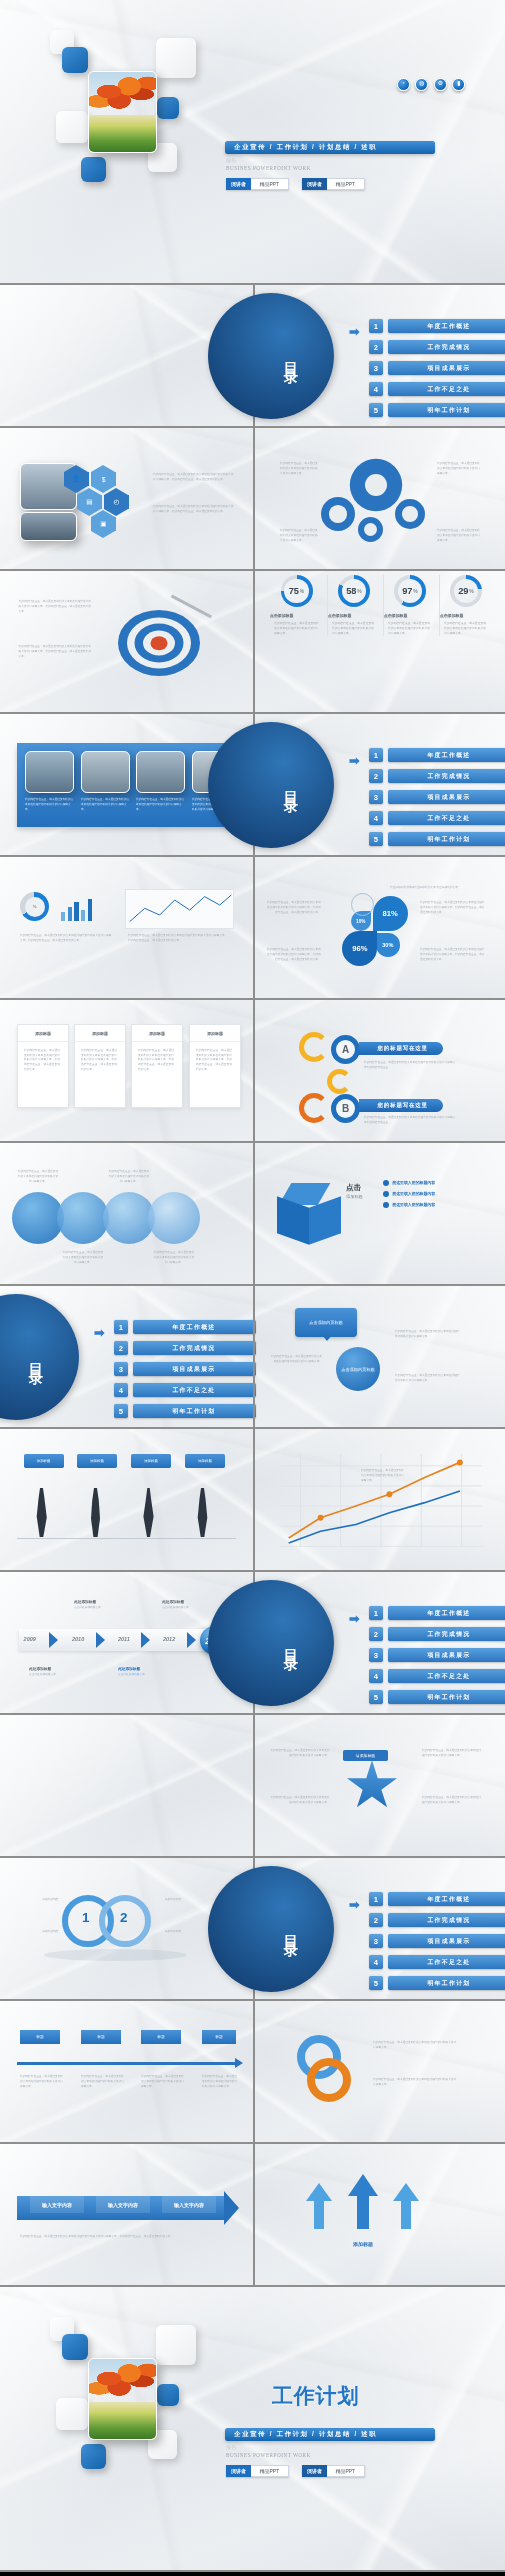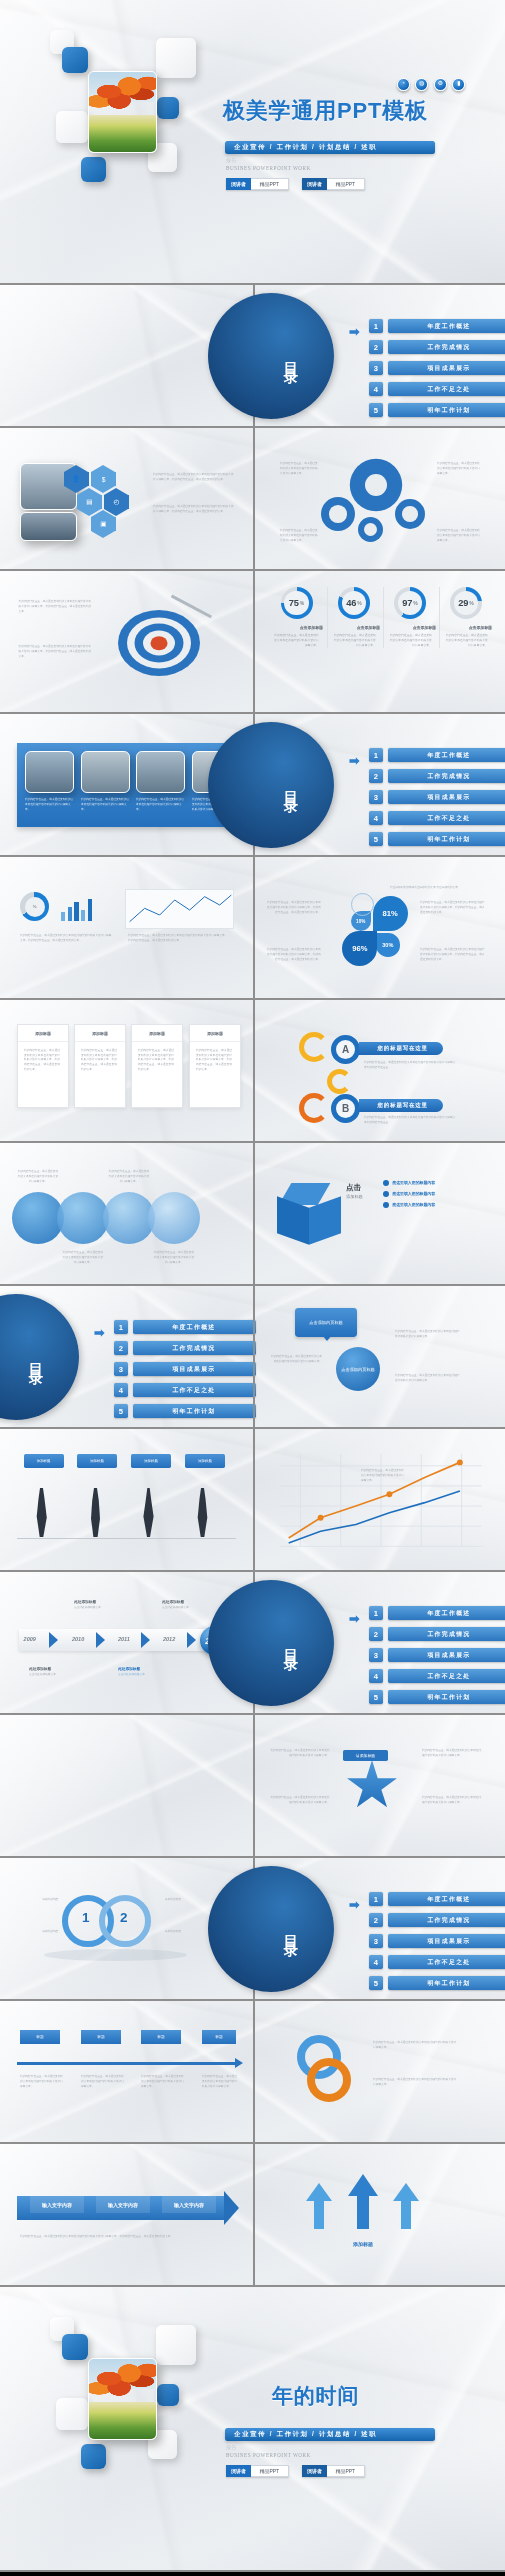--- a/index.html
+++ b/index.html
@@ -116,21 +116,21 @@
   .hex span{ position:absolute; inset:0; display:flex; align-items:center; justify-content:center; color:#fff; font-size:6.7px; z-index:3; }
 
   
   .gear { position:absolute; border-radius:50%; background:#2a74bf; }
   .gear::after{ content:""; position:absolute; inset:24%; border-radius:50%; background:#eaedf0; }
 
   
   .ring { position:absolute; border-radius:50%; left:50%; top:50%; transform:translate(-50%,-50%); }
 
   
-  .kpi-col { position:absolute; top:16px; width:53px; text-align:right; }
+  .kpi-col { position:absolute; top:4px; width:53px; text-align:left; }
   .kpi-col + .kpi-col { border-left:0.8px solid #dde2e7; }
   .kpi-ring { width:32px; height:32px; border-radius:50%; margin:0 auto 5.9px;
               display:flex; align-items:center; justify-content:center;
               color:#3b4650; font-size:9.3px; font-weight:bold; }
   .kpi-ring em{ font-style:normal; font-size:5px; color:#7e8791; margin-left:0.8px; }
 
   
   .card { position:absolute; top:23.6px; width:52px; height:84px; background:#fff;
           border:0.8px solid #e1e5e9; box-shadow:0 1.7px 4.2px rgba(0,0,0,.08); }
   .card h4 { text-align:center; font-size:3.9px; color:#5b6570; padding:6.7px 0 5px; border-bottom:0.8px solid #eceff2; }
@@ -193,21 +193,20 @@
           <i class="ph-grass"></i>
   </div>
 
   <div class="cover-icons" style="left:397px;top:78px;">
     <div class="cov-ic">◔</div>
     <div class="cov-ic">◍</div>
     <div class="cov-ic">⚙</div>
     <div class="cov-ic">▮</div>
   </div>
 
-  <div class="cov-title cn" style="left:223px;top:96px;">极美学通用PPT模板</div>
   <div class="cov-bar cn" style="left:225px;top:141px;width:210px;">企业宣传  /  工作计划  /  计划总结  /  述职</div>
   <div class="cov-sub" style="left:226px;top:157px;color:#c3cad1;font-size:5px;">报告</div>
   <div class="cov-sub" style="left:226px;top:165px;">BUSINES  POWERPOINT  WORK</div>
   <div class="cov-btns" style="left:226px;top:178px;">
     <div class="btnpair">
       <div class="bp-l">演讲者</div>
       <div class="bp-r">精品PPT</div>
     </div>
     <div class="btnpair">
       <div class="bp-l dark">演讲者</div>
@@ -302,21 +301,21 @@
         <span>75</span>
               <em>%</em>
       </div>
     </div>
     <div class="ttl-sm">点击添加标题</div>
     <div class="dimtxt" style="padding:4.2px 4.2px 0;">您的内容打在这里，或者通过复制您的文本后在此框中选择粘贴并选择只保留文字。</div>
   </div>
   <div class="kpi-col" style="left:72px;">
     <div class="kpi-ring" style="background:conic-gradient(#1a7fd4 0 82%, #d6dce2 82% 100%);">
       <div style="width:24.4px;height:24.4px;border-radius:50%;background:#eff2f5;display:flex;align-items:center;justify-content:center;">
-        <span>46</span>
+        <span>58</span>
               <em>%</em>
       </div>
     </div>
     <div class="ttl-sm">点击添加标题</div>
     <div class="dimtxt" style="padding:4.2px 4.2px 0;">您的内容打在这里，或者通过复制您的文本后在此框中选择粘贴并选择只保留文字。</div>
   </div>
   <div class="kpi-col" style="left:128px;">
     <div class="kpi-ring" style="background:conic-gradient(#1a7fd4 0 59%, #d6dce2 59% 100%);">
       <div style="width:24.4px;height:24.4px;border-radius:50%;background:#eff2f5;display:flex;align-items:center;justify-content:center;">
         <span>97</span>
@@ -752,21 +751,21 @@
   <div class="sqr sq-white" style="left:56px;top:111px;width:32px;height:32px;"></div>
   <div class="sqr sq-white" style="left:148px;top:143px;width:29px;height:29px;"></div>
   <div class="sqr sq-blue" style="left:81px;top:157px;width:25px;height:25px;"></div>
   <div class="photo" style="left:88px;top:71px;width:69px;height:82px;">
     <i class="ph-sky"></i>
           <i class="ph-tree"></i>
           <i class="ph-field"></i>
           <i class="ph-grass"></i>
   </div>
 
-  <div class="cov-title cn" style="left:272px;top:95px;font-size:21px;">年的时间</div>
+  <div class="cov-title cn" style="left:272px;top:95px;font-size:21px;">工作计划</div>
   <div class="cov-bar cn" style="left:225px;top:141px;width:210px;">企业宣传  /  工作计划  /  计划总结  /  述职</div>
   <div class="cov-sub" style="left:226px;top:157px;color:#c3cad1;font-size:5px;">报告</div>
   <div class="cov-sub" style="left:226px;top:165px;">BUSINES  POWERPOINT  WORK</div>
   <div class="cov-btns" style="left:226px;top:178px;">
     <div class="btnpair">
       <div class="bp-l">演讲者</div>
       <div class="bp-r">精品PPT</div>
     </div>
     <div class="btnpair">
       <div class="bp-l dark">演讲者</div>

